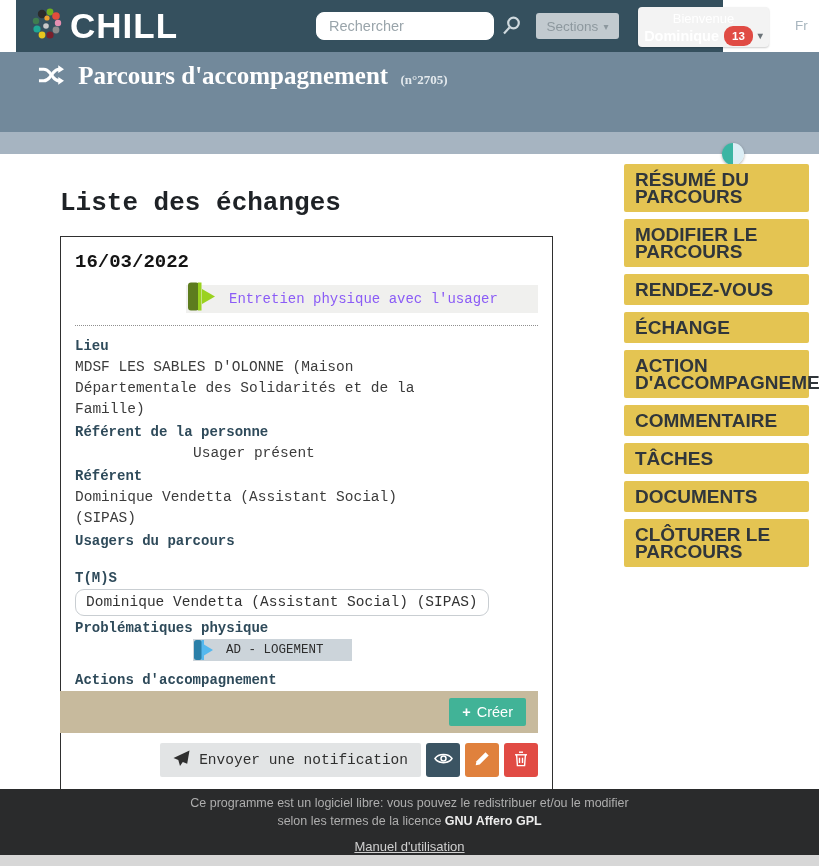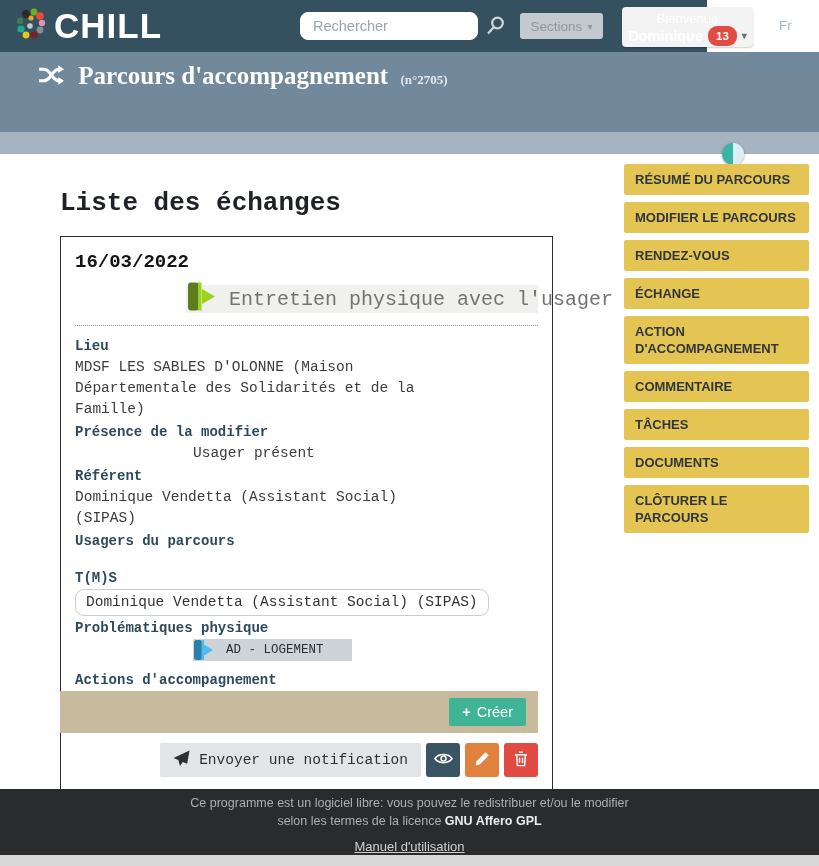--- a/index.html
+++ b/index.html
@@ -5,21 +5,21 @@
   * { margin:0; padding:0; box-sizing:border-box; }
   html,body { width:819px; height:866px; }
   body {
     font-family:"Liberation Sans", sans-serif;
     background:#ffffff;
     position:relative;
     overflow:hidden;
     color:#333;
   }
   
-  .navbar { position:absolute; top:0; left:0; width:707px; height:52px; background:#35505e;padding-left:27px; }
+  .navbar { position:absolute; top:0; left:16px; width:707px; height:52px; background:#35505e;padding-left:27px; }
   .brand { position:absolute; left:12px; top:3px; display:flex; align-items:center; gap:4px; }
   .brand-text { color:#fff; font-weight:800; font-size:35px; letter-spacing:1px; }
   .search-input {
     position:absolute; left:300px; top:12px; width:178px; height:28px;
     border:1px solid #fff; border-radius:8px; background:#fff;
     padding:0 12px; font-size:14.5px; color:#444; font-family:inherit; outline:none;
   }
   .search-input::placeholder { color:#9aa5ab; }
   .search-icon { position:absolute; left:485px; top:15px; }
   .sections-btn {
@@ -49,33 +49,33 @@
   .band { position:absolute; top:132px; left:0; width:819px; height:22px; background:#a6b4c1; }
   .toggle-circle {
     position:absolute; top:143px; left:722px; width:22px; height:22px; border-radius:50%;
     background:linear-gradient(90deg,#3ab5a3 0 50%, #dceef5 50% 100%);
     box-shadow:0 1px 3px rgba(0,0,0,.35); cursor:pointer;
   }
 
   
   .sidebar { position:absolute; top:164px; left:624px; width:185px; display:flex; flex-direction:column; gap:7px; }
   .sidebar-item {
-    background:#e4c452; color:#30363b; font-size:13px; font-weight:600;
+    background:#e4c452; color:#30363b; font-size:19px; font-weight:600;
     padding:7px 11px; border-radius:2px; line-height:17px; cursor:pointer;
     font-family:inherit; border:none; text-align:left;
   }
 
   
   .main { position:absolute; top:180px; left:60px; width:493px;font-family:Liberation Mono, monospace; }
   .list-heading { font-size:26px; font-weight:700; color:#1e2226; margin-top:8px; }
   .card { margin-top:18px; border:1px solid #2f2f2f; background:#fff; padding:14px 14px 14px; }
   .exch-date { font-size:19px; font-weight:700; color:#141414; }
   .banner { margin:12px 0 0 111px; height:28px; background:#f0f0ee; display:flex; align-items:center; position:relative; }
   .banner-icon { margin:0 12px 0 0; flex:0 0 auto; }
-  .banner-title { color:#737373; font-size:20px; white-space:nowrap; }
+  .banner-title { color:#8b5cf6; font-size:14px; white-space:nowrap; }
   .dotted { border:none; border-top:1px dotted #8f8f8f; margin:12px 0 10px; }
   .frow { margin-bottom:2px; font-size:14.5px; line-height:21px; }
   .flabel { display:inline-block; width:118px; vertical-align:top; font-weight:700; color:#2e4a5a; font-size:14px; }
   .flabel.wide { width:auto; display:block; }
   .fvalue { display:inline-block; width:355px; vertical-align:top; color:#3c3c3c; }
   .fvalue.indent { margin-left:118px; }
   .spacer14 { height:14px; }
   .pill {
     display:inline-block; border:1px solid #c9ced2; border-radius:9px;
     padding:2px 10px; font-size:14.5px; color:#333; background:#fff;
@@ -200,21 +200,21 @@
       </span>
       <span class="banner-title">Entretien physique avec l'usager</span>
     </div>
 
     <hr class="dotted">
 
     <div class="frow">
       <span class="flabel">Lieu</span><span class="fvalue">MDSF LES SABLES D'OLONNE (Maison Départementale des Solidarités et de la Famille)</span>
     </div>
     <div class="frow">
-      <span class="flabel wide">Présence de la modifier</span>
+      <span class="flabel wide">Référent de la personne</span>
       <span class="fvalue indent">Usager présent</span>
     </div>
     <div class="frow">
       <span class="flabel">Référent</span><span class="fvalue">Dominique Vendetta (Assistant Social) (SIPAS)</span>
     </div>
     <div class="frow">
       <span class="flabel wide">Usagers du parcours</span>
     </div>
 
     <div class="spacer14"></div>

